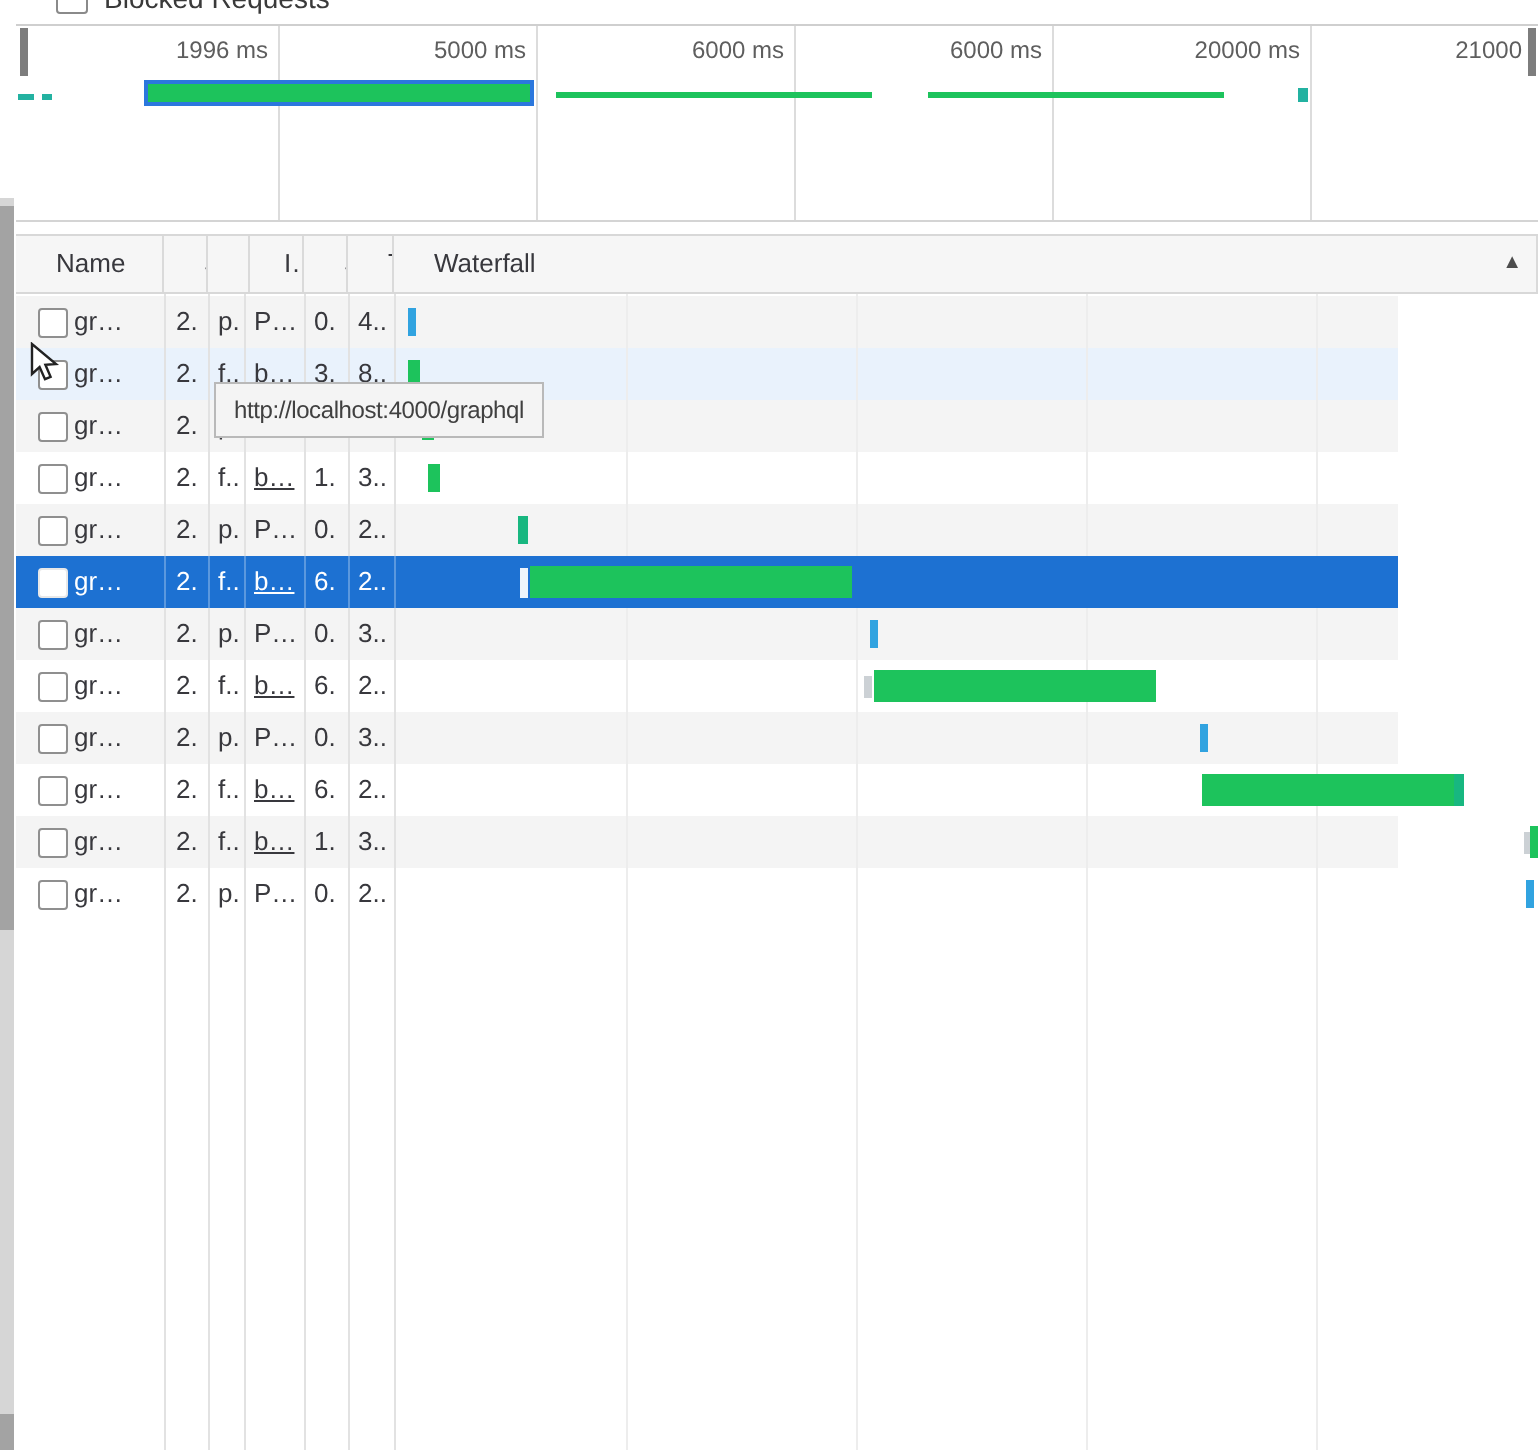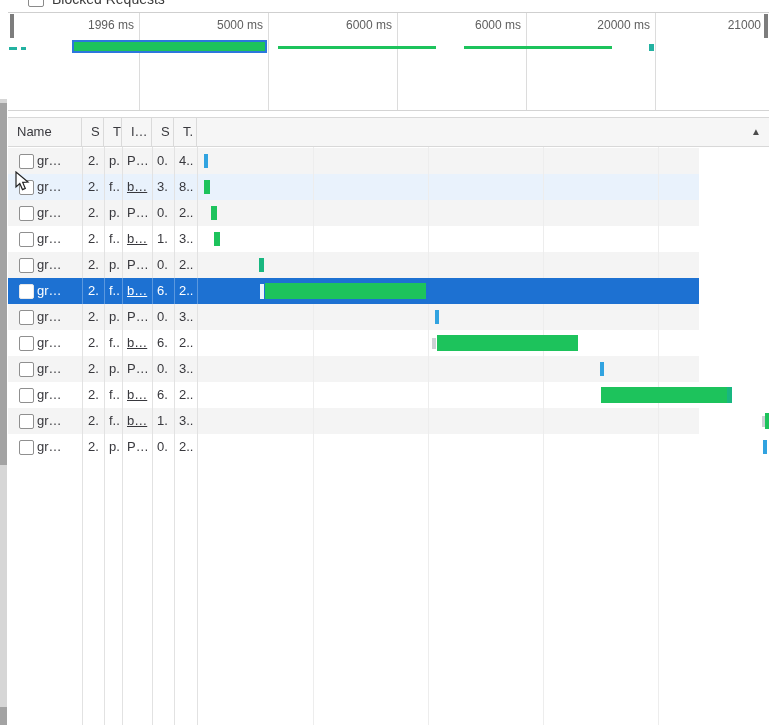--- a/index.html
+++ b/index.html
@@ -20,21 +20,21 @@
   .ov-green-line{background:#1dc35c;}
   .ov-teal-dash,.ov-teal-tick{background:#23b2a1;}
   
   #lsb-track{position:absolute;left:0;top:99px;width:7px;height:626px;background:#d6d6d6;}
   #lsb-thumb{position:absolute;left:0;top:4px;width:7px;height:362px;background:#a3a3a3;}
   #lsb-nub{position:absolute;left:0;top:608px;width:7px;height:18px;background:#a3a3a3;}
   
   #header-row{position:absolute;left:8px;top:117px;width:761px;height:28px;background:#f6f6f6;
               border-top:1px solid #d8d8d8;border-bottom:1px solid #d8d8d8;box-sizing:content-box;z-index:5;}
   .hcell{position:absolute;top:0;height:28px;line-height:28px;font-size:13px;color:#38383d;
-         border-right:1px solid #dadada;box-sizing:border-box;white-space:nowrap;overflow:hidden;padding-left:9px;}
+         border-right:1px solid #dadada;box-sizing:border-box;white-space:nowrap;overflow:hidden;padding-left:20px;}
   .hcell:last-child{border-right:none;}
   #sort-arrow{position:absolute;right:8px;top:0;height:28px;line-height:28px;font-size:10px;color:#4c4c4c;}
   
   #grid-layer{position:absolute;left:0;top:0;width:769px;height:725px;z-index:2;pointer-events:none;}
   .col-sep{position:absolute;top:146px;width:1px;height:579px;background:#e2e2e2;}
   .wf-grid{position:absolute;top:146px;width:1px;height:579px;background:#ededed;}
   
   #rows-layer{position:absolute;left:0;top:0;width:769px;height:725px;}
   .row{position:absolute;left:8px;width:691px;height:26px;font-size:13px;line-height:26px;}
   .row.odd{background:#f4f4f4;}
@@ -114,20 +114,21 @@
     </div>
 
   <div id="header-row">
 
   <div class="hcell" style="left: 0px; width: 74px;">Name</div>
       <div class="hcell" style="left: 74px; width: 22px;">S</div>
       <div class="hcell" style="left: 96px; width: 18px;">T</div>
       <div class="hcell" style="left: 114px; width: 30px;">I…</div>
       <div class="hcell" style="left: 144px; width: 22px;">S</div>
       <div class="hcell" style="left: 166px; width: 23px;">T.</div>
+      <div class="hcell" style="left: 189px; width: 572px;">Waterfall</div>
       <span id="sort-arrow">▲</span>
     </div>
 
   <div id="rows-layer">
       <div class="row odd" style="top: 148px;">
         <div class="cbx"></div>
         <div class="cell" style="left: 29px;">gr…</div>
         <div class="cell" style="left: 80px;">2.</div>
         <div class="cell" style="left: 101px;">p.</div>
         <div class="cell" style="left: 119px;">P…</div>
@@ -253,20 +254,21 @@
       <div class="bar bar-gray" style="left: 432px; width: 4px; height: 11px; top: 338px;"></div>
       <div class="bar bar-green" style="left: 437px; width: 141px; height: 16px; top: 335px;"></div>
       <div class="bar bar-blue" style="left: 600px; width: 4px; height: 14px; top: 362px;"></div>
       <div class="bar bar-green" style="left: 601px; width: 126px; height: 16px; top: 387px;"></div>
       <div class="bar bar-teal" style="left: 727px; width: 5px; height: 16px; top: 387px;"></div>
       <div class="bar bar-gray" style="left: 762px; width: 3px; height: 11px; top: 416px;"></div>
       <div class="bar bar-green" style="left: 765px; width: 4px; height: 16px; top: 413px;"></div>
       <div class="bar bar-blue" style="left: 763px; width: 4px; height: 14px; top: 440px;"></div>
     </div>
 
+  <div id="tooltip">http://localhost:4000/graphql</div>
 
   <div id="cursor">
     <svg width="16" height="22" viewBox="0 0 16 22">
       <path d="M1 1 L1 16 L4.8 12.5 L7.5 18.6 L10.3 17.4 L7.7 11.4 L13 11 Z" fill="#ffffff" stroke="#222222" stroke-width="1.2"></path>
     </svg>
   </div>
 
 </div>
 
 </body></html>

